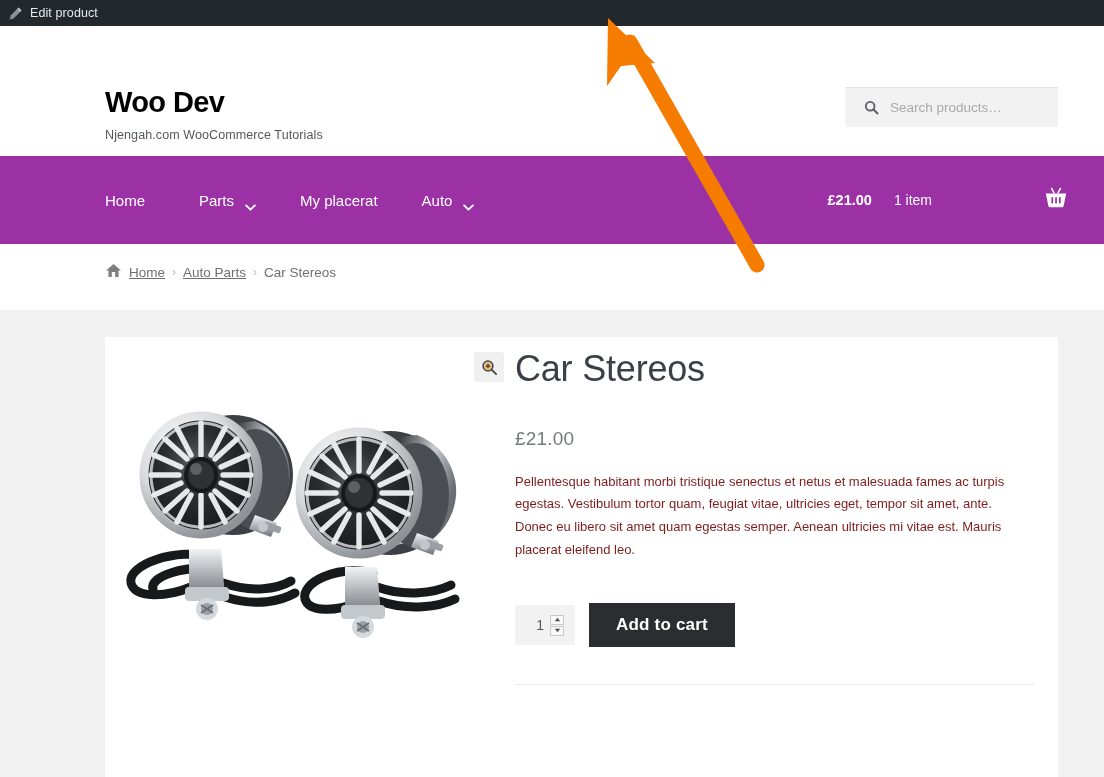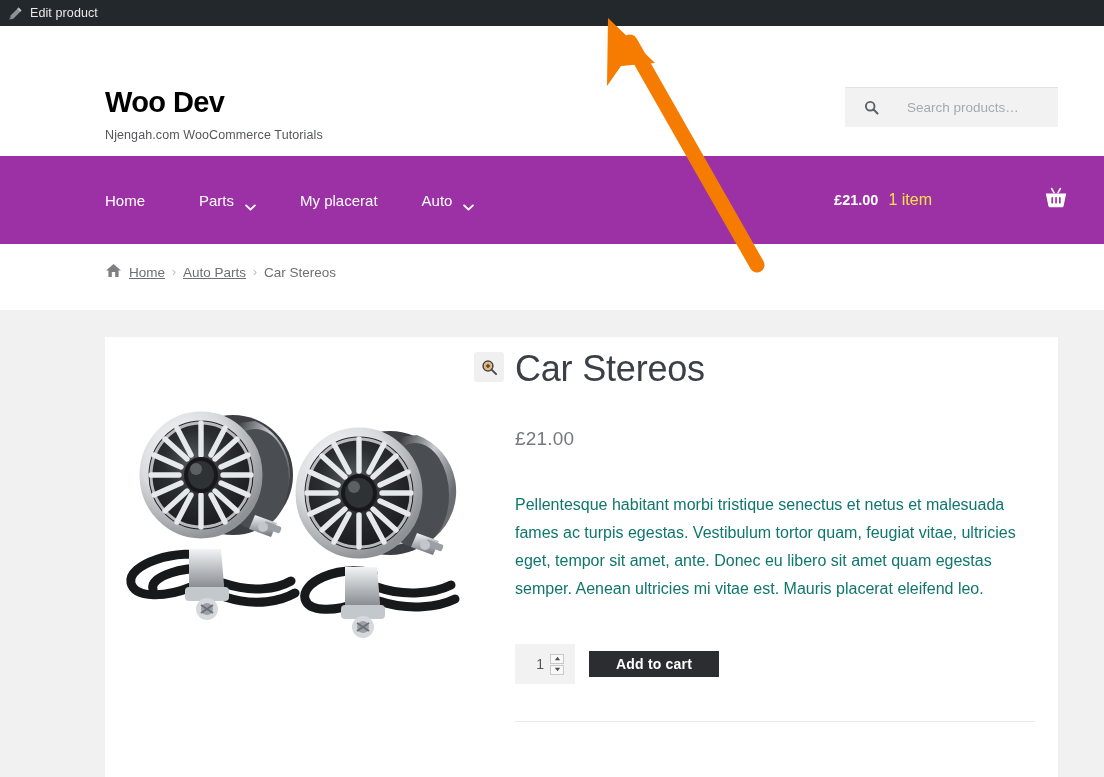--- a/index.html
+++ b/index.html
@@ -32,21 +32,21 @@
   .site-title {
     font-size:29px; font-weight:bold; color:#000000; letter-spacing:-.6px;
     line-height:1;
   }
   .site-tagline {
     margin-top:11px; font-size:12.5px; color:#55575a; letter-spacing:.1px;
   }
   .search-box {
     position:absolute; right:46px; top:61px; width:213px; height:40px;
     background:#f2f2f2; border-top:1px solid #e3e3e3;
-    display:flex; align-items:center; padding-left:19px; gap:28px;
+    display:flex; align-items:center; padding-left:19px; gap:11px;
   }
   .search-box svg { display:block; }
   .search-input {
     border:0; outline:0; background:transparent; width:150px;
     font-size:13.5px; color:#6d6f72; font-family:"Liberation Sans", sans-serif;
   }
   .search-input::placeholder { color:#a7a9ac; }
 
   
   .navbar {
@@ -62,21 +62,21 @@
     color:#ffffff; font-size:15px; padding:0 22px; cursor:pointer;
     white-space:nowrap;
   }
   .nav-item:first-child { padding-left:0; padding-right:32px; }
   .chev { width:11px; height:7px; display:block; }
   .cart-area {
     position:absolute; right:36px; top:0; height:88px;
     display:flex; align-items:center; gap:0;
   }
   .cart-amount { color:#ffffff; font-size:14.5px; font-weight:bold; }
-  .cart-count { color:#fde047; font-size:16px; margin-left:10px; }
+  .cart-count { color:#ffffff; font-size:14px; margin-left:22px; }
   .basket-icon { margin-left:112px; display:block; }
 
   
   .breadcrumb-wrap {
     position:absolute; top:244px; left:0; width:1104px; height:66px;
     background:#ffffff;
   }
   .breadcrumb {
     position:absolute; left:105px; top:19px;
     display:flex; align-items:center; gap:7px;
@@ -109,40 +109,40 @@
   
   .summary { position:absolute; left:410px; top:0; width:520px; }
   .product-title {
     font-size:36px; color:#3b4048; font-weight:normal; letter-spacing:-.2px;
     line-height:1.1; margin-top:12px;
   }
   .product-price {
     margin-top:39px; font-size:19px; color:#76797c; letter-spacing:.2px;
   }
   .product-desc {
-    margin-top:41px; font-size:16px; line-height:1.76; color:#0f766e;
+    margin-top:21px; font-size:13px; line-height:1.76; color:#7f1d1d;
     width:511px;
   }
   .cart-form { margin-top:41px; display:flex; align-items:center; gap:14px; }
   .qty-box {
     width:60px; height:40px; background:#f2f2f2;
     display:flex; align-items:center; justify-content:center; gap:6px;
   }
   .qty-value {
     border:0; background:transparent; outline:0; width:18px; text-align:right;
     font-size:14px; color:#55575a; font-family:"Liberation Sans", sans-serif;
   }
   .spinner { display:flex; flex-direction:column; gap:1px; }
   .spin-btn {
     width:14px; height:10px; background:#f8f8f8; border:1px solid #c9c9c9;
     display:flex; align-items:center; justify-content:center; cursor:pointer;
   }
   .add-to-cart {
-    height:26px; padding:0 27px; background:#2c2d31; color:#ffffff;
-    border:0; font-size:14px; font-weight:bold; cursor:pointer;
+    height:44px; padding:0 27px; background:#2c2d31; color:#ffffff;
+    border:0; font-size:17px; font-weight:bold; cursor:pointer;
     font-family:"Liberation Sans", sans-serif; letter-spacing:.2px;
   }
   .meta-divider {
     margin-top:37px; width:520px; height:1px; background:#eaeaea;
   }
   .product-meta {
     margin-top:20px; font-size:13.5px; color:#76797c;
   }
   .meta-link { color:#76797c; text-decoration:underline; cursor:pointer; }
 

